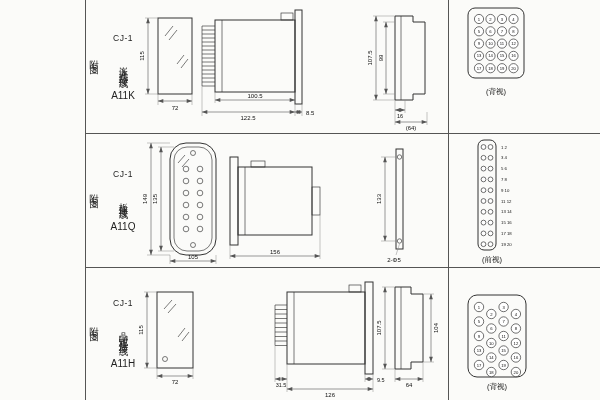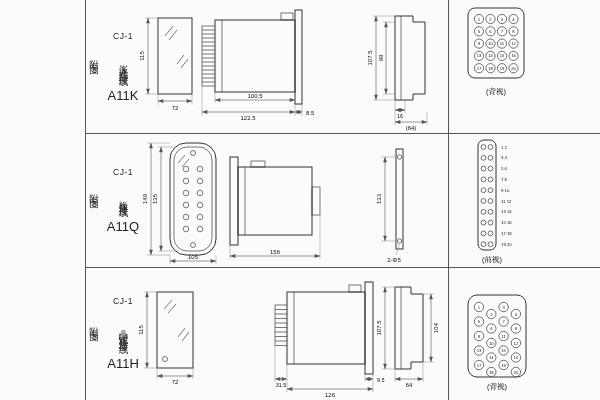--- a/index.html
+++ b/index.html
@@ -13,21 +13,21 @@
   .row svg{position:absolute;top:0}
   svg.draw{left:85px}
   svg.tview{left:448px}
   .fig-label{position:absolute;left:87px;top:0;height:100%;display:flex;align-items:center}
   .vtext{writing-mode:vertical-rl;text-orientation:upright;white-space:nowrap}
   .fig-label .vtext{font-size:9.5px;letter-spacing:6px}
   .type-col{position:absolute;left:104px;top:0;height:100%;width:38px;display:flex;
             flex-direction:column;align-items:center;justify-content:center;gap:16px}
   .model{font-size:8.5px;letter-spacing:.5px}
   .mount-type{font-size:9.5px;letter-spacing:2.5px}
-  .code{font-size:13px}
+  .code{font-size:10px}
   
   .ol{fill:none;stroke:#333;stroke-width:1}
   .olt{fill:none;stroke:#333;stroke-width:.65}
   .dim{stroke:#555;stroke-width:.6;fill:none}
   .ext{stroke:#888;stroke-width:.5}
   .dt{font-size:6px;fill:#111;text-anchor:middle}
   .s55{font-size:5.5px}
   .start{text-anchor:start}
   .term{fill:#fff;stroke:#333;stroke-width:.7}
   .tnum{fill:#111}

